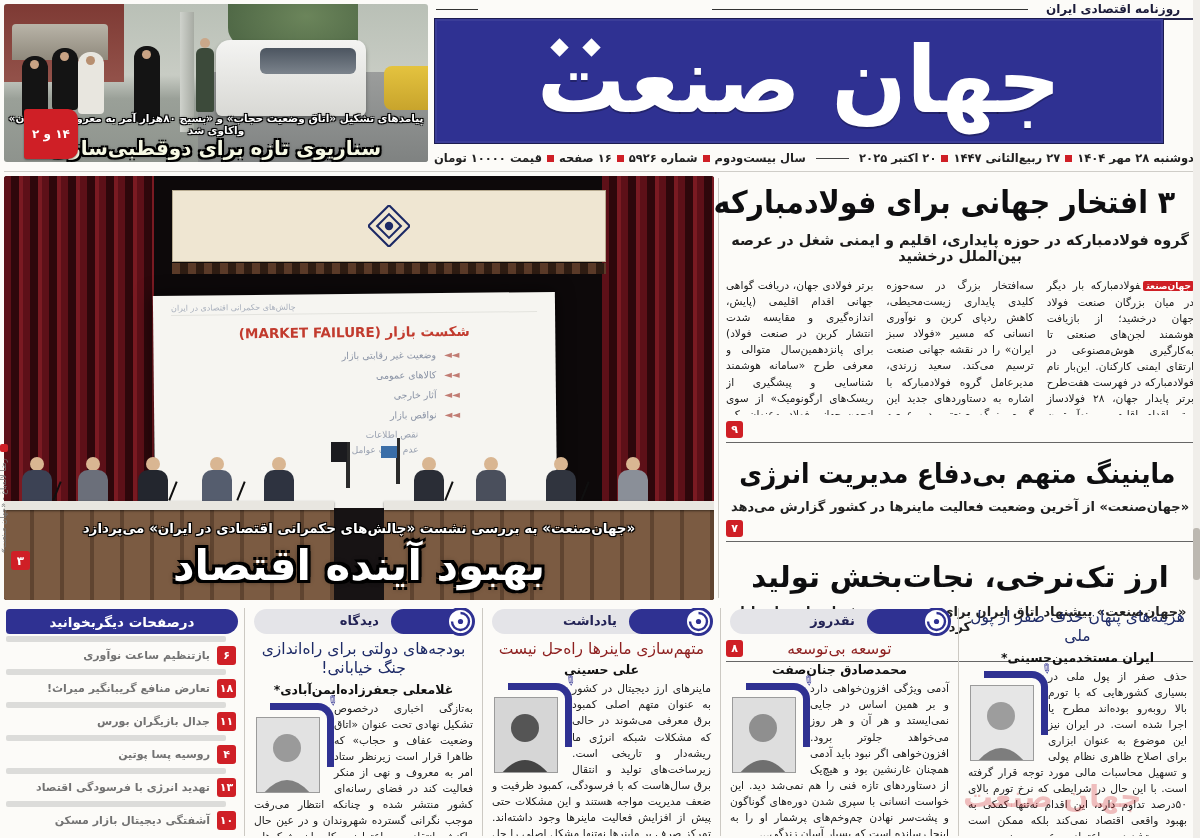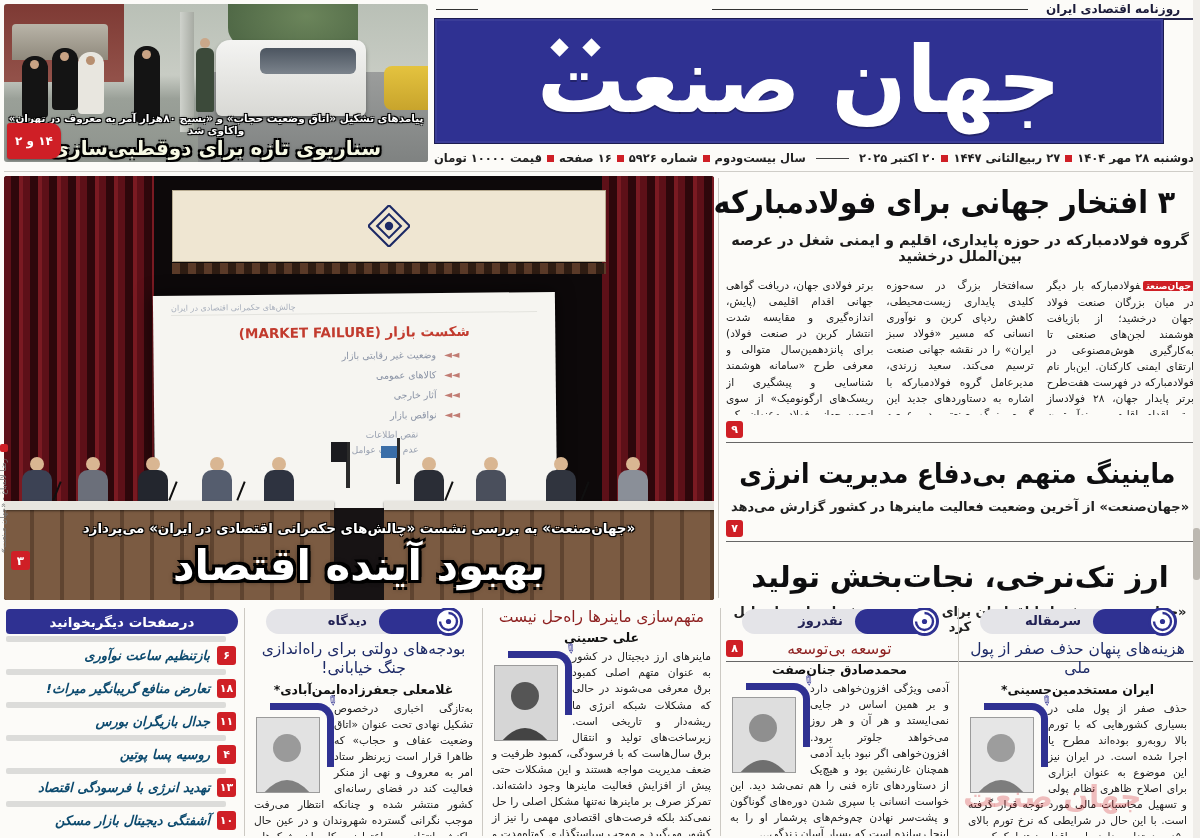--- a/index.html
+++ b/index.html
@@ -21,21 +21,21 @@
   .tp-officer { position:absolute; right:214px; top:44px; width:18px; height:64px; background:#3c4a3a; border-radius:6px 6px 2px 2px; }
   .tp-officer::before { content:""; position:absolute; top:-10px; left:4px; width:10px; height:10px; border-radius:50%; background:#caa88a; }
   .figure-chador { position:absolute; width:26px; height:62px; background:#141414; border-radius:12px 12px 4px 4px; }
   .figure-chador::before { content:""; position:absolute; top:4px; left:8px; width:9px; height:9px; border-radius:50%; background:#c9a384; }
   .fig-white { background:#e8e6df; }
   .fig-white::before { background:#b78f70; }
   .tp-caption { position:absolute; left:0; right:0; bottom:26px; text-align:center; color:#fff; font-weight:bold; font-size:10.5px;
     text-shadow:0 0 3px #000,1px 1px 0 #000,-1px -1px 0 #000,1px -1px 0 #000,-1px 1px 0 #000; }
   .tp-headline { position:absolute; left:0; right:0; bottom:2px; text-align:center; color:#f6f8e3; font-weight:900; font-size:20px;
     text-shadow:0 0 4px #000,2px 2px 0 #000,-2px -2px 0 #000,2px -2px 0 #000,-2px 2px 0 #000; }
-  .tp-badge { position:absolute; left:3px; bottom:3px; background:#cf1f26; color:#fff; font-weight:900; font-size:12px; padding:11px 8px; border-radius:3px 10px 10px 3px; box-shadow:0 1px 2px rgba(0,0,0,.4); }
+  .tp-badge { position:absolute; left:20px; bottom:3px; background:#cf1f26; color:#fff; font-weight:900; font-size:12px; padding:18px 8px; border-radius:3px 10px 10px 3px; box-shadow:0 1px 2px rgba(0,0,0,.4); }
 
   .tagline { position:absolute; left:482px; top:17px; width:226px; text-align:center; font-size:12.5px; font-weight:bold; color:#1c1c3a; }
   .tagline-line-r { position:absolute; left:712px; top:9px; width:316px; border-top:1.5px solid #333; }
   .tagline-line-l { position:absolute; left:436px; top:9px; width:42px; border-top:1.5px solid #333; }
   .paper-kicker { position:absolute; left:1032px; top:2px; width:162px; text-align:center; font-size:12px; font-weight:bold; color:#1c1c3a; border-bottom:2px solid #23234d; padding-bottom:2px; }
   .logo-box { position:absolute; left:434px; top:18px; width:730px; height:126px; background:#2f3192; border:1px solid #1c1c50;
     display:flex; align-items:center; justify-content:center; box-shadow:inset 0 0 0 2px rgba(255,255,255,.06); }
   .logo-text { color:#ffffff; font-weight:900; font-size:88px; line-height:1; letter-spacing:-3px; transform:scaleY(1.04); text-shadow:0 2px 0 rgba(0,0,0,.25); }
   .logo-diamond { position:absolute; width:13px; height:13px; background:#fff; transform:rotate(45deg); }
   .ld1 { left:118px; top:22px; } .ld2 { left:150px; top:22px; }
@@ -99,21 +99,21 @@
   .pbadge { width:17px; height:17px; background:#cf1f26; color:#fff; font-weight:900; font-size:11px;
     display:flex; align-items:center; justify-content:center; border-radius:3px; }
   .story2-headline { margin-top:15px; font-size:27px; font-weight:900; color:#0e0e10; text-align:center; white-space:nowrap; transform:scaleX(.92); transform-origin:center; }
   .story2-sub { margin-top:10px; font-size:13px; font-weight:bold; color:#222; text-align:center; }
   .story3-headline { margin-top:18px; font-size:29px; font-weight:900; color:#0e0e10; text-align:center; }
   .story3-sub { margin-top:10px; font-size:13px; font-weight:bold; color:#222; text-align:center; }
 
   
   .bottom { position:absolute; left:4px; top:608px; width:1192px; height:228px; display:flex; }
   .op-col { flex:1; padding:0 9px; border-left:1px solid #ccc9c3; position:relative; overflow:hidden; }
-  .ophead { position:relative; height:25px; margin:1px 12px 6px; }
+  .ophead { position:relative; height:25px; margin:1px 0 6px; }
   .ophead-bar { position:absolute; inset:0; background:#e4e4e8; border-radius:13px; }
   .ophead-pill { position:absolute; right:0; top:0; width:82px; height:25px; background:#2f3192; border-radius:13px; }
   .ophead-icon { position:absolute; right:-2px; top:-2px; width:29px; height:29px; }
   .ophead-label { position:absolute; right:94px; top:4px; font-size:13px; font-weight:bold; color:#232355; }
   .op-title { font-size:15.5px; font-weight:400; text-align:center; line-height:1.25; }
   .t-navy { color:#1d2a66; } .t-red { color:#8d1f1f; }
   .op-author { font-size:12.5px; font-weight:bold; text-align:center; color:#111; margin:3px 0 4px; }
   .port { float:left; width:78px; height:90px; margin:2px 0 4px 2px; position:relative; }
   .port-frame { position:absolute; right:0; top:0; width:64px; height:64px; border-top:7px solid #2f3192; border-right:7px solid #2f3192; border-top-right-radius:16px; }
   .port-pen { position:absolute; right:-4px; top:-10px; color:#2f3192; font-size:13px; transform:rotate(40deg); }
@@ -121,21 +121,21 @@
   .op-body { font-size:10.7px; line-height:1.5; text-align:justify; color:#222; }
   .wm { position:absolute; left:4px; bottom:22px; font-size:30px; font-weight:900; color:rgba(205,30,35,.28); pointer-events:none; white-space:nowrap; }
 
   .list-col { width:240px; padding:0 6px 0 2px; }
   .list-head { height:25px; background:#2f3192; border-radius:4px 13px 13px 4px; color:#fff; font-weight:bold; font-size:13.5px;
     display:flex; align-items:center; justify-content:center; margin:1px 0 2px; }
   .pg-sep { height:6px; background:#dcdcda; border-radius:2px; margin:2px 12px 2px 0; }
   .pg-item { display:flex; align-items:center; gap:7px; padding:2px 2px; }
   .pg-badge { flex:0 0 auto; width:19px; height:19px; background:#cf1f26; color:#fff; font-size:11px; font-weight:900;
     display:flex; align-items:center; justify-content:center; border-radius:3px; }
-  .pg-title { font-size:13px; font-weight:900; color:#0c4a6e;font-style:italic; }
+  .pg-title { font-size:11px; font-weight:900; color:#737373; }
 
   .scroll-track { position:absolute; right:0; top:0; width:7px; height:100%; background:#f0eeea; }
   .scroll-thumb { position:absolute; right:0; top:528px; width:7px; height:52px; background:#bcb8b1; border-radius:3px; }
 </style>
 </head>
 <body>
 
 <div class="page">
 
   <figure class="top-photo">
@@ -305,30 +305,20 @@
     <h2 class="story3-headline">ارز تک‌نرخی، نجات‌بخش تولید</h2>
     <div class="story3-sub">«جهان‌صنعت» پیشنهاد اتاق ایران برای رسیدن به نرخ واحد ارز را تحلیل کرد</div>
     <div class="story-foot">
         <span class="pbadge">۸</span>
       </div>
   </div>
 
   <section class="bottom">
 
     <article class="op-col">
-      <div class="ophead">
-        <div class="ophead-bar"></div>
-        <div class="ophead-pill"></div>
-        <svg class="ophead-icon" viewBox="0 0 29 29">
-            <circle cx="14.5" cy="14.5" r="13" fill="#fff" stroke="#2f3192" stroke-width="3"></circle>
-            <path d="M14.5 6a8.5 8.5 0 1 1-8.5 8.5" fill="none" stroke="#2f3192" stroke-width="2.4"></path>
-            <circle cx="14.5" cy="14.5" r="2.6" fill="#2f3192"></circle>
-          </svg>
-        <span class="ophead-label">سرمقاله</span>
-      </div>
       <h3 class="op-title t-navy">هزینه‌های پنهان حذف صفر از پول ملی</h3>
       <div class="op-author">ایران مستخدمین‌حسینی*</div>
       <div class="port">
         <span class="port-frame"></span>
         <span class="port-pen">✎</span>
         <span class="port-img"><svg viewBox="0 0 64 76" width="64" height="76">
               <rect width="64" height="76" fill="#e6e6e6"></rect>
               <circle cx="32" cy="30" r="14" fill="#9d9d9d"></circle>
               <path d="M8 76 Q32 48 56 76 Z" fill="#7d7d7d"></path>
             </svg></span>
@@ -356,20 +346,30 @@
         <span class="port-img"><svg viewBox="0 0 64 76" width="64" height="76">
               <rect width="64" height="76" fill="#dedede"></rect>
               <circle cx="32" cy="30" r="14" fill="#8f8f8f"></circle>
               <path d="M8 76 Q32 48 56 76 Z" fill="#6f6f6f"></path>
             </svg></span>
       </div>
       <p class="op-body">آدمی ویژگی افزون‌خواهی دارد و بر همین اساس در جایی نمی‌ایستد و هر آن و هر روز می‌خواهد جلوتر برود. افزون‌خواهی اگر نبود باید آدمی همچنان غارنشین بود و هیچ‌یک از دستاوردهای تازه فنی را هم نمی‌شد دید. این خواست انسانی با سپری شدن دوره‌های گوناگون و پشت‌سر نهادن چم‌وخم‌های پرشمار او را به اینجا رسانده است که بسیار آسان زندگی...</p>
     </article>
 
     <article class="op-col">
+      <div class="ophead">
+        <div class="ophead-bar"></div>
+        <div class="ophead-pill"></div>
+        <svg class="ophead-icon" viewBox="0 0 29 29">
+            <circle cx="14.5" cy="14.5" r="13" fill="#fff" stroke="#2f3192" stroke-width="3"></circle>
+            <path d="M14.5 6a8.5 8.5 0 1 1-8.5 8.5" fill="none" stroke="#2f3192" stroke-width="2.4"></path>
+            <circle cx="14.5" cy="14.5" r="2.6" fill="#2f3192"></circle>
+          </svg>
+        <span class="ophead-label">یادداشت</span>
+      </div>
       <h3 class="op-title t-red">متهم‌سازی ماینرها راه‌حل نیست</h3>
       <div class="op-author">علی حسینی</div>
       <div class="port">
         <span class="port-frame"></span>
         <span class="port-pen">✎</span>
         <span class="port-img"><svg viewBox="0 0 64 76" width="64" height="76">
               <rect width="64" height="76" fill="#d6d6d6"></rect>
               <circle cx="32" cy="30" r="14" fill="#555"></circle>
               <path d="M8 76 Q32 48 56 76 Z" fill="#444"></path>
             </svg></span>

